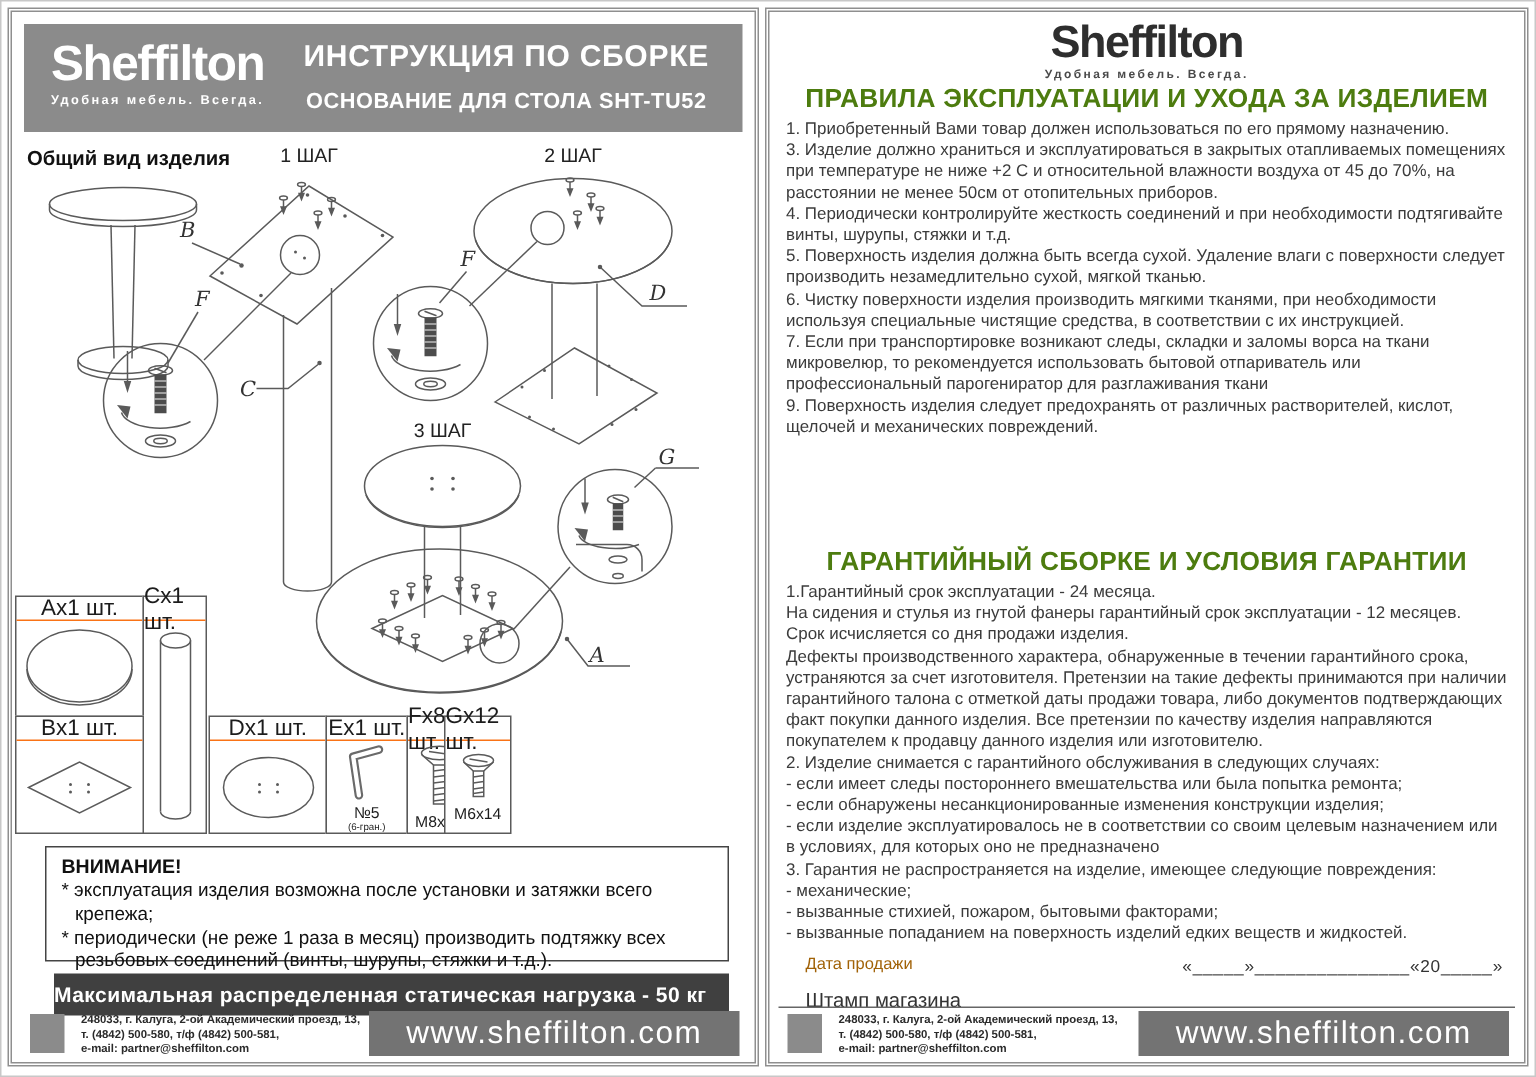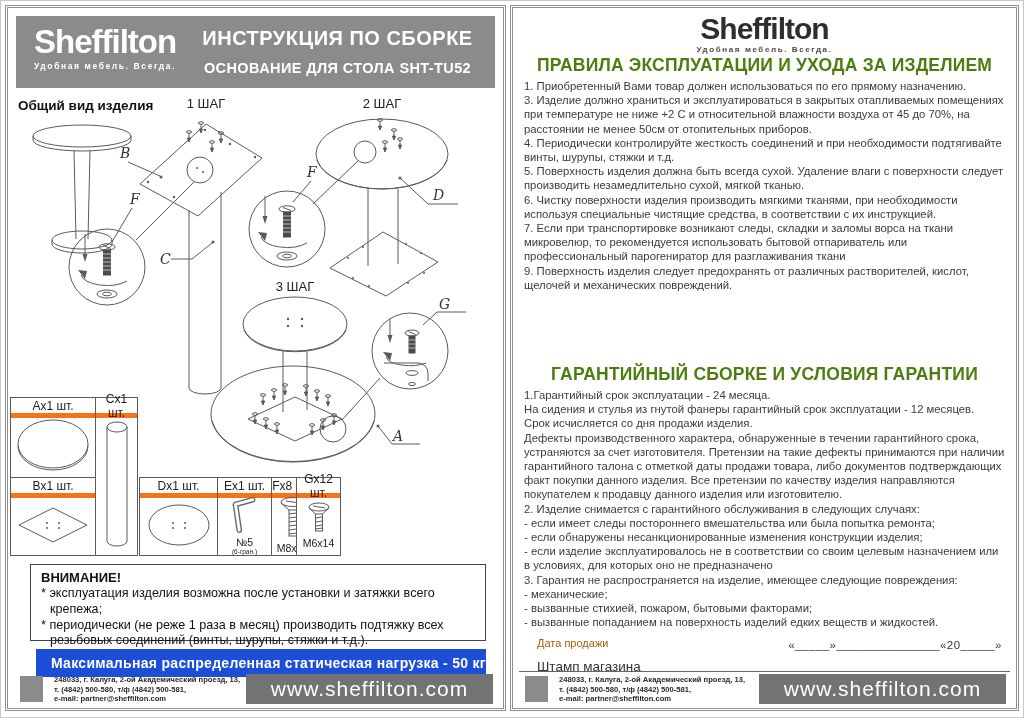--- a/index.html
+++ b/index.html
@@ -23,34 +23,34 @@
   .ln, .ln *{fill:none;stroke:#5a5a5a;stroke-width:1;}
   .fl{fill:#5a5a5a;stroke:none;}
   .dk{fill:#4c4c4c;stroke:none;}
   .thr{stroke:#d8d8d8;stroke-width:.8;}
   .dlabel{font:bold 13.5px "Liberation Sans",sans-serif;fill:#111;stroke:none;}
   .slabel{font:13px "Liberation Sans",sans-serif;fill:#222;stroke:none;}
   .cletter{font:italic 14px "DejaVu Serif",serif;fill:#333;stroke:none;}
 
   
   .pcell{position:absolute;border:1px solid #5a5a5a;background:#fff;box-sizing:border-box;}
-  .phead{height:15px;border-bottom:5px solid #f97316;font-size:12px;color:#1c1c1c;
-         display:flex;align-items:center;justify-content:center;text-align:center;}
+  .phead{height:15px;border-bottom:1px solid #f97316;font-size:15px;color:#1c1c1c;
+         display:flex;align-items:center;justify-content:center;}
   .pbody{position:absolute;left:0;right:0;top:16px;bottom:0;display:flex;flex-direction:column;
          align-items:center;justify-content:center;}
   .psize{font-size:10.5px;color:#1c1c1c;margin-top:2px;}
   .pnote{font-size:6.5px;color:#1c1c1c;}
 
   
   .warnbox{position:absolute;left:22px;top:556px;width:456px;height:77px;border:1px solid #444;
            box-sizing:border-box;padding:5px 10px;color:#111;}
   .warnbox h4{margin:0 0 1px 0;font-size:13px;}
   .warnbox p{margin:0;font-size:12.6px;line-height:15.8px;padding-left:9px;text-indent:-9px;}
-  .loadbar{position:absolute;left:28px;top:641px;width:450px;height:28px;background:#1d4ed8;color:#fff;
-           font-weight:bold;font-size:14px;text-align:right;line-height:28px;letter-spacing:.3px;}
+  .loadbar{position:absolute;left:28px;top:641px;width:450px;height:28px;background:#404040;color:#fff;
+           font-weight:bold;font-size:14px;text-align:left;line-height:28px;letter-spacing:.3px;}
 
   
   .footer{position:absolute;left:6px;right:6px;bottom:3px;height:33px;}
   .footer.sep{border-top:1px solid #666;}
   .fsquare{position:absolute;left:6px;top:4px;width:23px;height:26px;background:#8b8b8b;}
   .faddr{position:absolute;left:40px;top:3px;font-size:7.6px;line-height:9.6px;color:#2a2a2a;font-weight:bold;}
   .fwww{position:absolute;right:4px;top:2px;width:247px;height:30px;background:#737373;color:#fff;
         font-size:21px;text-align:center;line-height:29px;letter-spacing:1px;margin-left:23px;}
 
   

